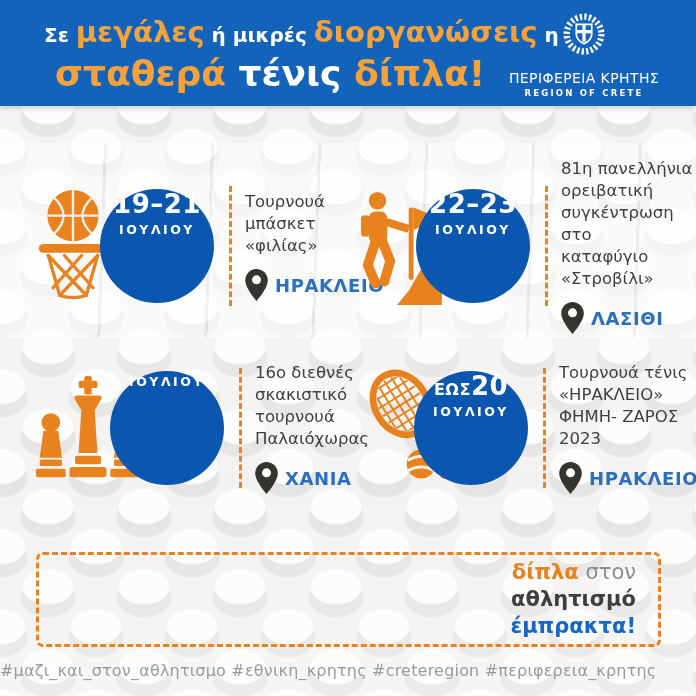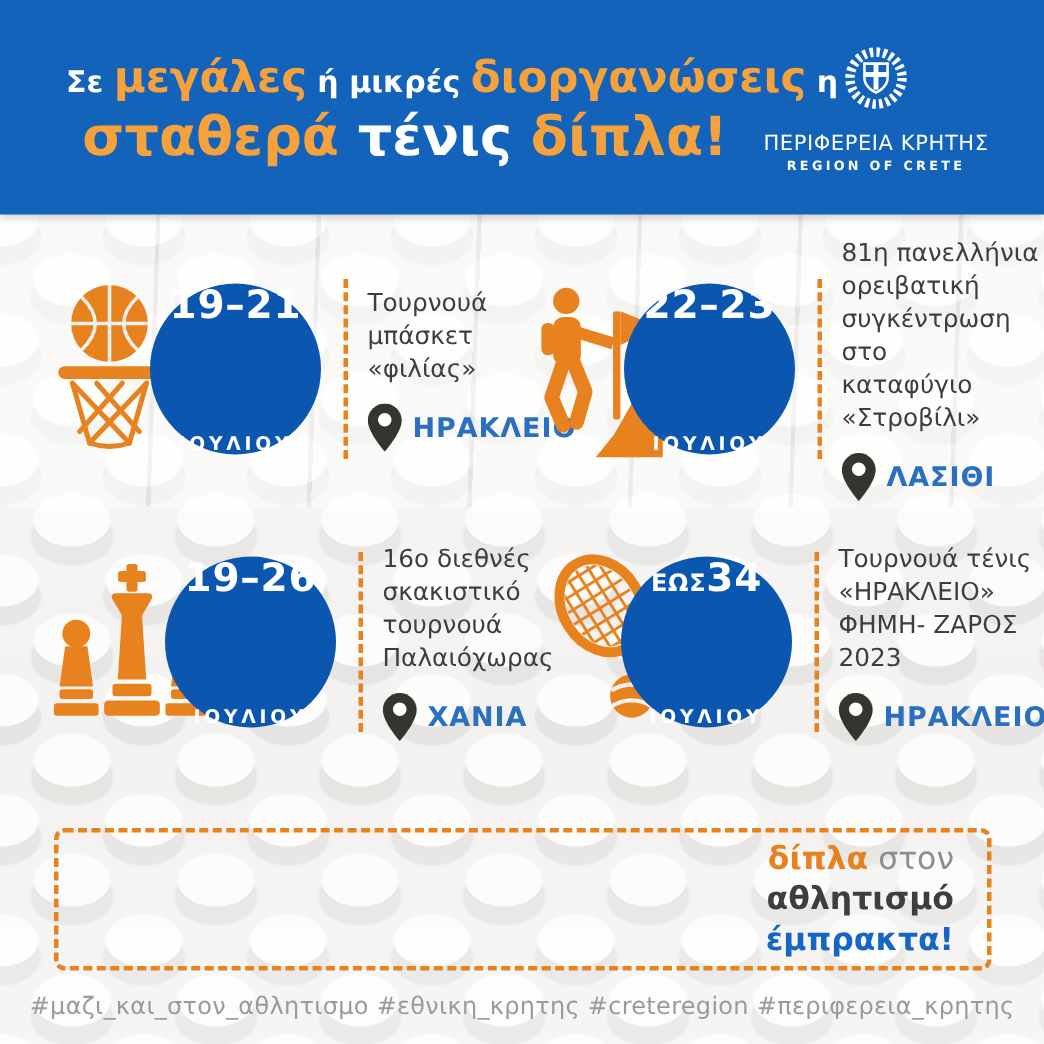--- a/index.html
+++ b/index.html
@@ -20,21 +20,21 @@
     background-image:repeating-linear-gradient(92deg, rgba(255,255,255,.85) 0 104px, rgba(184,181,178,.45) 104px 107px);
     opacity:.55; pointer-events:none;
   }
   .bg-fade{
     position:absolute; inset:0; z-index:1; pointer-events:none;
     background:linear-gradient(180deg, rgba(255,255,255,.15) 0%, rgba(255,255,255,.45) 35%, rgba(255,255,255,.25) 70%, rgba(255,255,255,.45) 100%);
   }
 
   
   .banner{
-    position:absolute; top:0; left:0; right:0; height:143px; z-index:3;
+    position:absolute; top:0; left:0; right:0; height:106px; z-index:3;
     background:#1363ba; box-shadow:0 2px 5px rgba(0,0,0,.18);
     display:flex; align-items:center; justify-content:space-between;
     padding:0 28px 0 44px;
   }
   .headline{ width:452px; text-align:center; line-height:1.12; }
   .hl-line1{ margin-top:4px; white-space:nowrap; }
   .hl-line2{ margin-top:5px; white-space:nowrap; }
   .s-wht-sm{ color:#ffffff; font-size:20px; font-weight:700; }
   .s-org-lg{ color:#f5a23c; font-size:29px; font-weight:700; }
   .s-wht-xl{ color:#ffffff; font-size:36px; font-weight:700; }
@@ -51,21 +51,21 @@
   }
   .event-card{ display:flex; align-items:center; }
   .icon{ flex-shrink:0; position:relative; z-index:1; }
   .icon svg{ display:block; }
   .icon-basketball{ margin-right:-10px; }
   .icon-hiking{ margin-right:-26px; }
   .icon-chess{ margin-right:-30px; }
   .icon-tennis{ margin-right:-34px; }
   .date-circle{
     width:114px; height:114px; border-radius:50%; background:#0b57b0; color:#fff;
-    display:flex; flex-direction:column; align-items:center; justify-content:space-between;
+    display:flex; flex-direction:column; align-items:center; justify-content:flex-start;
     flex-shrink:0; position:relative; z-index:2;
   }
   .date-row{ display:flex; align-items:baseline; }
   .date-prefix{ font-size:16px; font-weight:700; letter-spacing:.5px; }
   .date-main{ font-size:26px; font-weight:700; letter-spacing:.5px; }
   .date-month{ font-size:12.5px; font-weight:700; letter-spacing:2.5px; margin-top:3px; }
   .divider{
     height:120px; width:0; border-left:3px dashed #e8821f; margin:0 13px 0 15px; flex-shrink:0;
   }
   .event-info{ display:flex; flex-direction:column; }
@@ -84,21 +84,21 @@
     display:flex; flex-direction:column; justify-content:center; align-items:flex-end;
     padding-right:22px; text-align:right; line-height:1.3;
   }
   .fb-accent{ color:#e8821f; font-size:21px; font-weight:700; }
   .fb-gray{ color:#8e8d8c; font-size:21px; font-weight:500; }
   .fb-dark{ color:#3e3e3d; font-size:21px; font-weight:700;margin-left:28px; }
   .fb-blue{ color:#1566c6; font-size:21px; font-weight:700; }
 
   .hashtags{
     position:absolute; left:0; right:0; bottom:16px; z-index:2;
-    text-align:center; color:#9b9a99; font-size:16px; letter-spacing:.2px;
+    text-align:left; color:#9b9a99; font-size:16px; letter-spacing:.2px;
   }
 </style>
 </head>
 <body>
 
 <div class="canvas">
   <div class="bg-panels"></div>
   <div class="bg-fade"></div>
 
   <header class="banner">
@@ -227,24 +227,20 @@
             <rect x="4" y="90" width="24" height="7" rx="2"></rect>
             <rect x="0" y="100" width="32" height="9" rx="2"></rect>
             <circle cx="96" cy="50" r="10"></circle>
             <path d="M88 59 h16 l4 29 h-24 z"></path>
             <rect x="84" y="90" width="24" height="7" rx="2"></rect>
             <rect x="80" y="100" width="32" height="9" rx="2"></rect>
           </g>
         </svg>
       </span>
       <div class="date-circle">
-        <div class="date-row">
-          <span class="date-prefix"></span>
-          <span class="date-main">19–26</span>
-        </div>
         <div class="date-month">ΙΟΥΛΙΟΥ</div>
       </div>
       <div class="divider"></div>
       <div class="event-info">
         <div class="event-title">16ο διεθνές
 σκακιστικό
 τουρνουά
 Παλαιόχωρας</div>
         <div class="location">
           <span>
@@ -288,21 +284,21 @@
           <circle cx="72" cy="103" r="15" fill="#e8821f"></circle>
           <g fill="none" stroke="#f1f0ee" stroke-width="3">
             <path d="M58 99 Q72 91 86 99"></path>
             <path d="M58 110 Q72 102 86 110"></path>
           </g>
         </svg>
       </span>
       <div class="date-circle">
         <div class="date-row">
           <span class="date-prefix">ΕΩΣ</span>
-          <span class="date-main">34</span>
+          <span class="date-main">20</span>
         </div>
         <div class="date-month">ΙΟΥΛΙΟΥ</div>
       </div>
       <div class="divider"></div>
       <div class="event-info">
         <div class="event-title">Τουρνουά τένις
 «ΗΡΑΚΛΕΙΟ»
 ΦΗΜΗ- ΖΑΡΟΣ
 2023</div>
         <div class="location">

